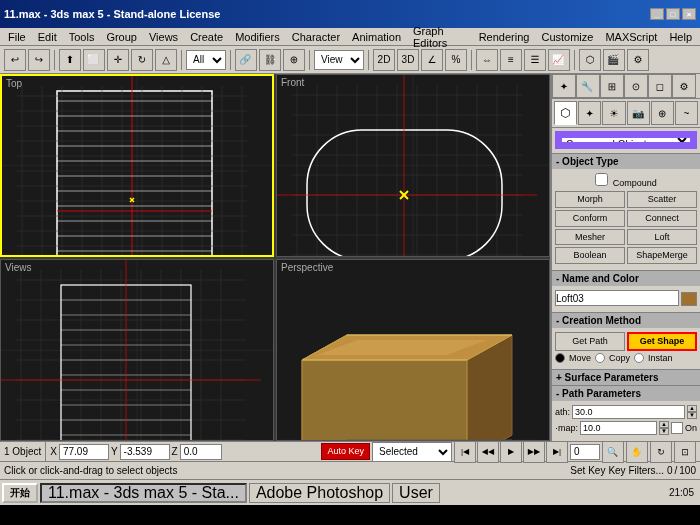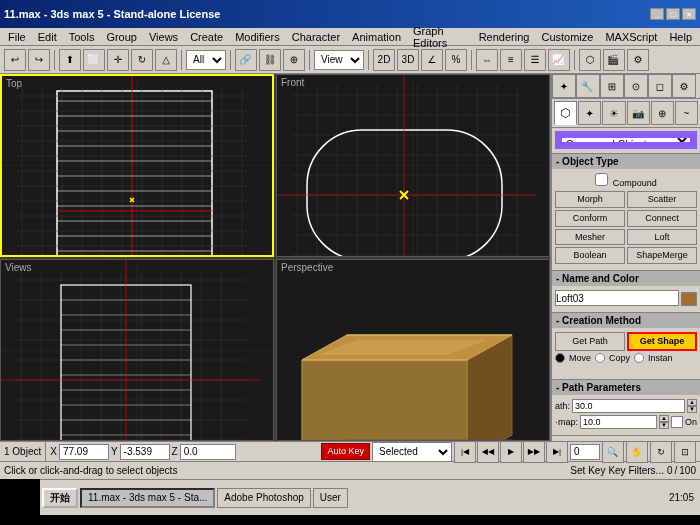--- a/index.html
+++ b/index.html
@@ -188,21 +188,21 @@
       height: 14px;
       font-size: 9px;
       border: 1px solid #808080;
       padding: 0 2px;
     }
     .param-spinner {
       display: flex; flex-direction: column;
     }
     .spin-btn { width: 10px; height: 7px; background: #d4d0c8; border: 1px solid #808080; font-size: 6px; cursor: pointer; line-height: 1; display: flex; align-items: center; justify-content: center; }
 
-    .radio-row { display: flex; align-items: center; gap: 4px; font-size: 9px; margin-bottom: 12px; }
+    .radio-row { display: flex; align-items: center; gap: 4px; font-size: 9px; margin-bottom: 2px; }
     .radio-btn { width: 10px; height: 10px; border-radius: 50%; border: 1px solid #808080; background: white; cursor: pointer; }
     .radio-btn.checked { background: #000; }
 
     
     .status-bar {
       height: 20px;
       background: #d4d0c8;
       border-top: 1px solid #808080;
       display: flex;
       align-items: center;
@@ -227,44 +227,43 @@
       border-top: 1px solid #808080;
       display: flex;
       align-items: center;
       padding: 0 4px;
       font-size: 10px;
       gap: 3px;
     }
 
     
     .taskbar {
-      height: 36px;
+      height: 26px;
       background: #d4d0c8;
       border-top: 1px solid #808080;
       display: flex;
       align-items: center;
       padding: 0 2px;
       gap: 2px;
-      margin-left: 40px;
     }
     .start-btn {
       background: #d4d0c8;
       border: 2px outset #fff;
       height: 20px;
       padding: 0 6px;
       font-size: 10px;
       font-weight: bold;
       cursor: pointer;
     }
     .taskbar-item {
       background: #d4d0c8;
       border: 1px solid #808080;
       height: 20px;
       padding: 0 6px;
-      font-size: 10px;
+      font-size: 16px;
       cursor: pointer;
       display: flex;
       align-items: center;
     }
     .taskbar-item.active { border: 2px inset #808080; background: #c0c0c0; }
     .taskbar-clock { margin-left: auto; font-size: 10px; padding: 0 4px; }
 
     
     svg { display: block; }
 
@@ -656,20 +655,25 @@
           <div class="radio-btn checked"></div>
           <span>Move</span>
           <div class="radio-btn"></div>
           <span>Copy</span>
           <div class="radio-btn"></div>
           <span>Instan</span>
         </div>
       </div>
     </div>
 
+    <div class="panel-section">
+      <div class="panel-section-header">
+        <span>+ Surface Parameters</span>
+      </div>
+    </div>
 
     <div class="panel-section">
       <div class="panel-section-header">
         <span>- Path Parameters</span>
       </div>
       <div class="panel-section-body">
         <div class="param-row">
           <span class="param-label">ath:</span>
           <input class="param-input" value="30.0" style="width: 45px;">
           <div class="param-spinner">
@@ -693,21 +697,21 @@
 </div>
 
 <div class="status-bar">
   <span class="status-label">1 Object</span>
   <div class="tb-separator"></div>
   <span class="status-label">X</span>
   <input class="status-field" value="77.09" style="width: 50px;">
   <span class="status-label">Y</span>
   <input class="status-field" value="-3.539" style="width: 50px;">
   <span class="status-label">Z</span>
-  <input class="status-field" value="0.0" style="width: 56px;">
+  <input class="status-field" value="0.0" style="width: 42px;">
   <div style="flex:1;"></div>
   <button class="panel-btn" style="background:#c00; color:white; border:1px solid #800; padding:2px 5px;">
     <span>Auto Key</span>
   </button>
   <select class="tb-dropdown" style="width:80px;">
     <option>Selected</option>
   </select>
   <div style="display:flex; gap:1px;">
     <div class="tb-btn" style="font-size:8px;">|◀</div>
     <div class="tb-btn" style="font-size:8px;">◀◀</div>

